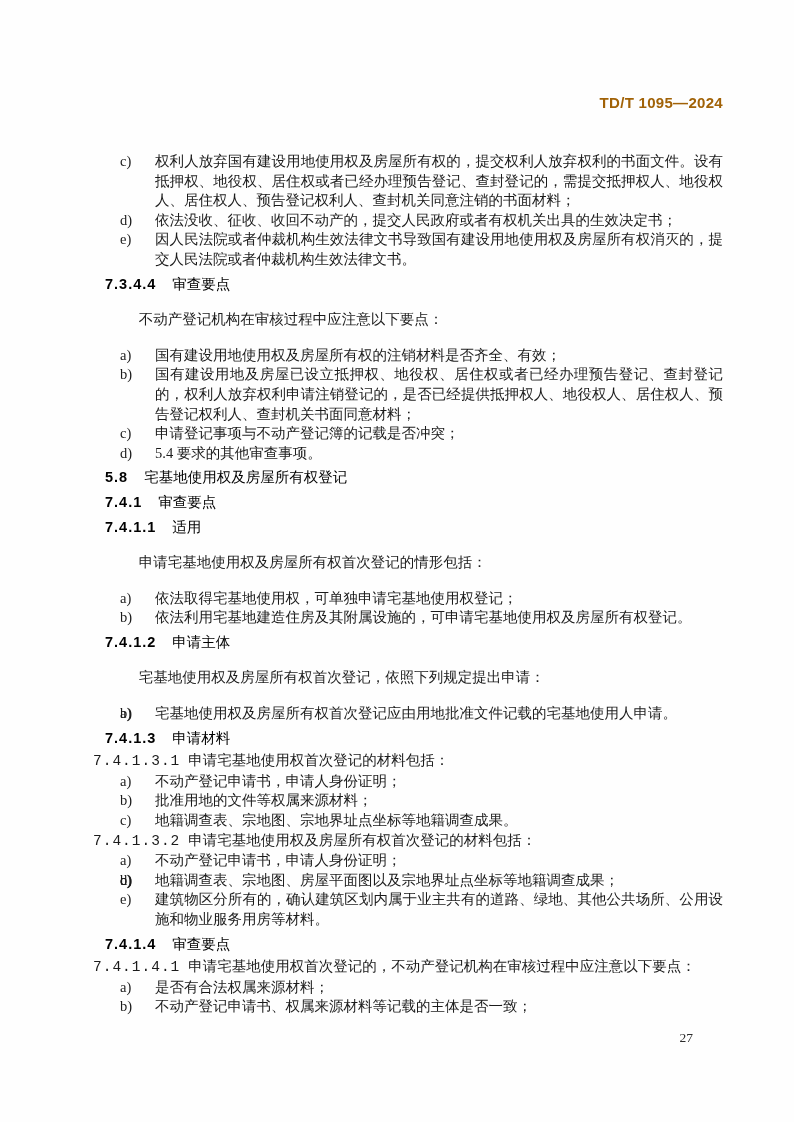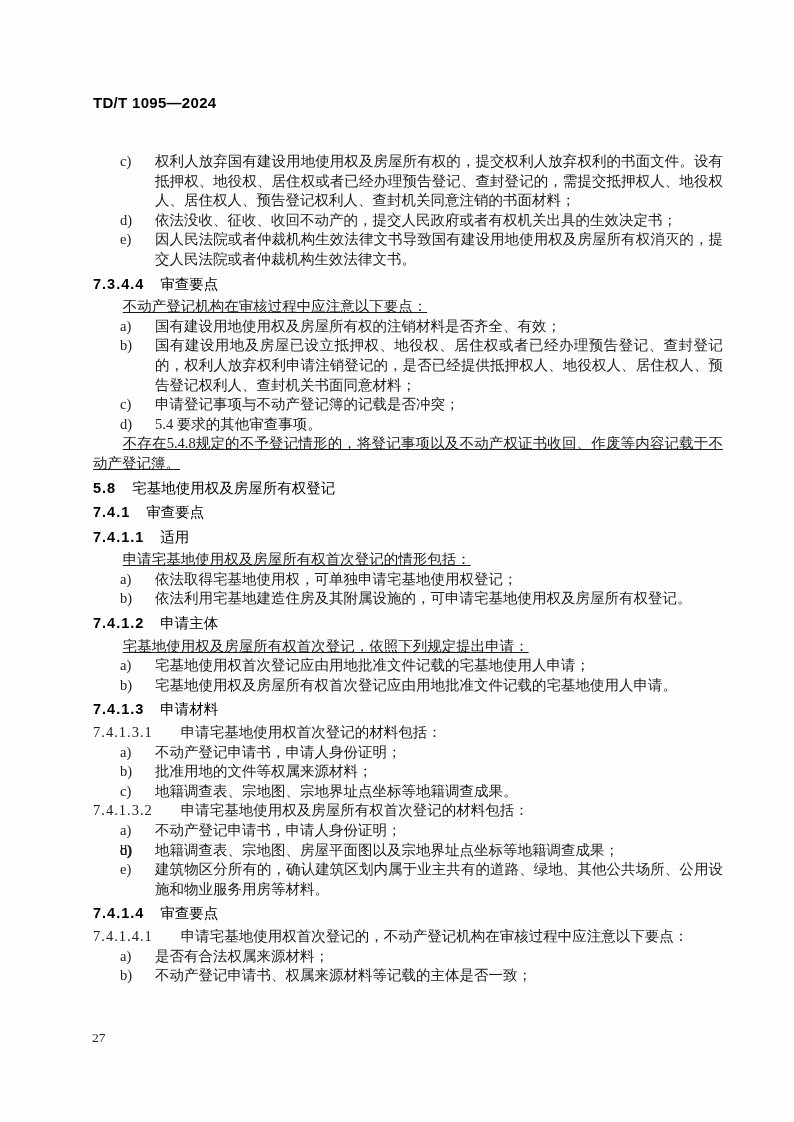--- a/index.html
+++ b/index.html
@@ -12,55 +12,55 @@
   .page {
     position: relative;
     width: 794px; height: 1122px;
     background: #fefefe;
     overflow: hidden;
     color: #1b1b1b;
   }
   .header-row {
     position: absolute;
     top: 94px; left: 93px; width: 630px;
-    text-align: left;
+    text-align: right;
     font-family: "Liberation Sans", "DejaVu Sans", sans-serif;
     font-size: 15px;
     font-weight: 600;
     letter-spacing: 0.3px;
-    color: #000000;
+    color: #a16207;
   }
   .content {
     position: absolute;
     top: 152px; left: 93px; width: 630px;
     font-size: 14.5px;
     line-height: 19.6px;
     text-align: justify;
   }
   .list-item { position: relative; padding-left: 62px; }
   .list-item .marker { position: absolute; left: 27px; top: 0; }
-  .para { margin: 0; text-indent: 2.05em; text-decoration: underline; }
+  .para { margin: 16px; text-indent: 2.05em; }
   .heading {
     margin: 5px 0 3px;
     font-family: "Liberation Sans", "DejaVu Sans", sans-serif;
     color: #000;
     text-align: left;
   }
-  .heading .hnum { font-weight: 600; letter-spacing: 1px; margin-right: 16px; }
+  .heading .hnum { font-weight: 600; letter-spacing: 1px; margin-right: 16px; margin-left: 12px; }
   .heading .htitle { font-weight: 400; }
   .npara { margin: 0; }
   .npara .pnum {
-    font-family: Liberation Serif, serif;
+    font-family: Liberation Mono, monospace;
     letter-spacing: 1px;
-    margin-right: 28px;
+    margin-right: 8px;
   }
   .footer-row {
     position: absolute;
-    top: 1030px; left: 92px; width: 630px;
-    text-align: left;
+    top: 1030px; left: 85px; width: 630px;
+    text-align: right;
     padding-right: 22px;
     font-size: 13.5px;
     color: #2a2a2a;
   }
 </style>
 </head>
 <body>
 
 <div class="page">
   <div class="header-row">TD/T 1095—2024</div>
@@ -68,30 +68,29 @@
   <div class="content">
       <div class="list-item"><span class="marker">c)</span><span>权利人放弃国有建设用地使用权及房屋所有权的，提交权利人放弃权利的书面文件。设有抵押权、地役权、居住权或者已经办理预告登记、查封登记的，需提交抵押权人、地役权人、居住权人、预告登记权利人、查封机关同意注销的书面材料；</span></div>
       <div class="list-item"><span class="marker">d)</span><span>依法没收、征收、收回不动产的，提交人民政府或者有权机关出具的生效决定书；</span></div>
       <div class="list-item"><span class="marker">e)</span><span>因人民法院或者仲裁机构生效法律文书导致国有建设用地使用权及房屋所有权消灭的，提交人民法院或者仲裁机构生效法律文书。</span></div>
       <div class="heading"><span class="hnum">7.3.4.4</span><span class="htitle">审查要点</span></div>
       <p class="para">不动产登记机构在审核过程中应注意以下要点：</p>
       <div class="list-item"><span class="marker">a)</span><span>国有建设用地使用权及房屋所有权的注销材料是否齐全、有效；</span></div>
       <div class="list-item"><span class="marker">b)</span><span>国有建设用地及房屋已设立抵押权、地役权、居住权或者已经办理预告登记、查封登记的，权利人放弃权利申请注销登记的，是否已经提供抵押权人、地役权人、居住权人、预告登记权利人、查封机关书面同意材料；</span></div>
       <div class="list-item"><span class="marker">c)</span><span>申请登记事项与不动产登记簿的记载是否冲突；</span></div>
       <div class="list-item"><span class="marker">d)</span><span>5.4 要求的其他审查事项。</span></div>
-      <p class="para">不存在5.4.8规定的不予登记情形的，将登记事项以及不动产权证书收回、作废等内容记载于不动产登记簿。</p>
       <div class="heading"><span class="hnum">5.8</span><span class="htitle">宅基地使用权及房屋所有权登记</span></div>
       <div class="heading"><span class="hnum">7.4.1</span><span class="htitle">审查要点</span></div>
       <div class="heading"><span class="hnum">7.4.1.1</span><span class="htitle">适用</span></div>
       <p class="para">申请宅基地使用权及房屋所有权首次登记的情形包括：</p>
       <div class="list-item"><span class="marker">a)</span><span>依法取得宅基地使用权，可单独申请宅基地使用权登记；</span></div>
       <div class="list-item"><span class="marker">b)</span><span>依法利用宅基地建造住房及其附属设施的，可申请宅基地使用权及房屋所有权登记。</span></div>
       <div class="heading"><span class="hnum">7.4.1.2</span><span class="htitle">申请主体</span></div>
       <p class="para">宅基地使用权及房屋所有权首次登记，依照下列规定提出申请：</p>
-      <div class="list-item"><span class="marker">a)</span><span>宅基地使用权首次登记应由用地批准文件记载的宅基地使用人申请；</span></div>
+      <div class="list-item"><span class="marker">a)</span></div>
       <div class="list-item"><span class="marker">b)</span><span>宅基地使用权及房屋所有权首次登记应由用地批准文件记载的宅基地使用人申请。</span></div>
       <div class="heading"><span class="hnum">7.4.1.3</span><span class="htitle">申请材料</span></div>
       <p class="npara"><span class="pnum">7.4.1.3.1</span><span>申请宅基地使用权首次登记的材料包括：</span></p>
       <div class="list-item"><span class="marker">a)</span><span>不动产登记申请书，申请人身份证明；</span></div>
       <div class="list-item"><span class="marker">b)</span><span>批准用地的文件等权属来源材料；</span></div>
       <div class="list-item"><span class="marker">c)</span><span>地籍调查表、宗地图、宗地界址点坐标等地籍调查成果。</span></div>
       <p class="npara"><span class="pnum">7.4.1.3.2</span><span>申请宅基地使用权及房屋所有权首次登记的材料包括：</span></p>
       <div class="list-item"><span class="marker">a)</span><span>不动产登记申请书，申请人身份证明；</span></div>
       <div class="list-item"><span class="marker">b)</span></div>
       <div class="list-item"><span class="marker">c)</span></div>

